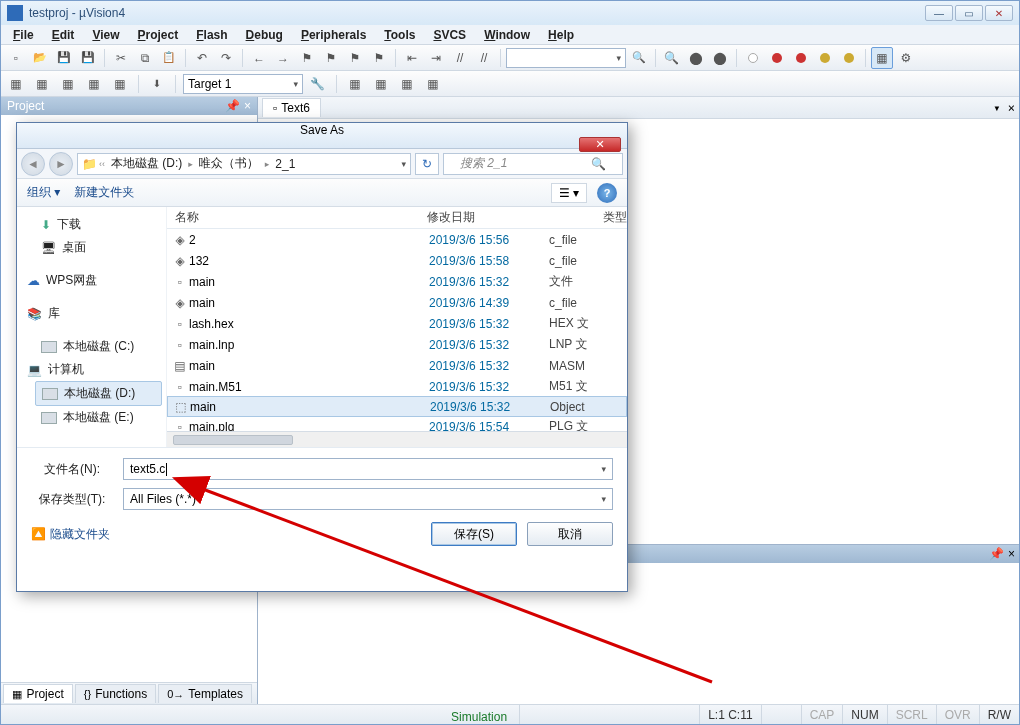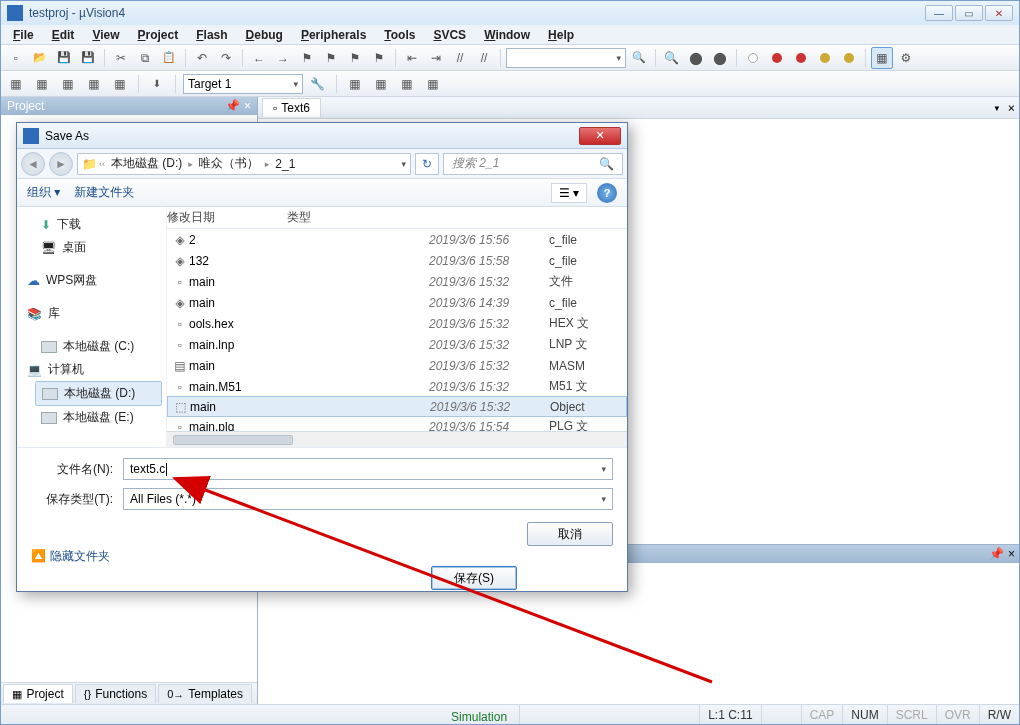--- a/index.html
+++ b/index.html
@@ -41,30 +41,30 @@
 .bo-header { height:18px; background: linear-gradient(#b8cde2,#9fb8d2); display:flex; align-items:center; padding:0 4px;}
 .bo-body { height: calc(100% - 18px); background:#fff;}
 
 .statusbar { height:20px; background:linear-gradient(#f3f6fa,#e4ebf2); border-top:1px solid #cfd8e2; display:flex; align-items:flex-end; font-size:11px; color:#333; }
 .statusbar .cell { padding:0 8px; border-left:1px solid #cfd8e2; height:100%; display:flex; align-items:center;}
 .statusbar .spacer { flex:1;}
 .sim { color:#1a7a2a; padding:0 12px;}
 
 
 .dialog { position:absolute; left:16px; top:122px; width:612px; height:470px; background:#fff; border:1px solid #5a7aa6; box-shadow: 4px 4px 14px rgba(0,0,0,0.35); z-index:50;}
-.dlg-title { height:26px; background: linear-gradient(#f3f8fd,#dce9f6); display:flex; align-items:center; padding:0 6px; border-bottom:1px solid #b8c8da;}
+.dlg-title { height:26px; background: linear-gradient(#f3f8fd,#dce9f6); display:flex; align-items:center; padding:0 6px; border-bottom:1px solid #b8c8da;flex-direction:column;}
 .dlg-title .icon { width:16px; height:16px; background:#2e6bb8; margin-right:6px;}
 .dlg-title .close { margin-left:auto; width:42px; height:18px; background:linear-gradient(#e57373,#c62828); border:1px solid #a33; border-radius:2px; color:#fff; display:flex; align-items:center; justify-content:center; font-size:11px; cursor:pointer;}
 .dlg-nav { height:30px; background:#f3f6fa; border-bottom:1px solid #d5dde6; display:flex; align-items:center; padding:0 4px; gap:4px;}
 .navcircle { width:24px; height:24px; border-radius:50%; background:radial-gradient(#e9eef4,#cfd8e2); border:1px solid #b8c8da; display:flex; align-items:center; justify-content:center; color:#888; cursor:pointer;}
 .breadcrumb { flex:1; height:22px; border:1px solid #b8c8da; background:#fff; display:flex; align-items:center; padding:0 4px; gap:2px; overflow:hidden;}
 .crumb { padding:0 4px; color:#222; cursor:pointer;}
 .crumb-sep { color:#888; font-size:9px;}
 .refresh-btn { width:24px; height:22px; border:1px solid #b8c8da; background:#fff; display:flex; align-items:center; justify-content:center; color:#2e6bb8; cursor:pointer;}
-.searchbox { width:180px; height:22px; border:1px solid #b8c8da; background:#fff; display:flex; align-items:center; padding:0 8px; color:#888; font-style:italic;}
+.searchbox { width:180px; height:22px; border:1px solid #b8c8da; background:#fff; display:flex; align-items:center; padding:0 16px; color:#888; font-style:italic;}
 .searchbox .mag { margin-left:auto; color:#2e6bb8; font-style:normal;}
 .dlg-toolbar { height:28px; background:linear-gradient(#fdfdfd,#eef3f8); border-bottom:1px solid #d5dde6; display:flex; align-items:center; padding:0 10px; gap:14px;}
 .dlg-toolbar .link { color:#1a4b8c; cursor:pointer;}
 .dlg-toolbar .right { margin-left:auto; display:flex; gap:10px; align-items:center;}
 .viewbtn { width:36px; height:20px; border:1px solid #cfd8e2; background:#fff; display:flex; align-items:center; justify-content:center; cursor:pointer;}
 .helpbtn { width:20px; height:20px; border-radius:50%; background:radial-gradient(#7ab7ea,#2e6bb8); color:#fff; display:flex; align-items:center; justify-content:center; font-weight:bold; font-size:11px; cursor:pointer;}
 
 .dlg-body { display:flex; height: 240px;}
 .tree { width:150px; border-right:1px solid #eef2f6; padding:6px 4px; overflow:hidden;}
 .tree-item { display:flex; align-items:center; gap:6px; padding:3px 6px; color:#222; cursor:pointer; border-radius:2px;}
@@ -75,42 +75,42 @@
 .tree-item.glyph-pc::before { content:"💻"; font-size:12px;}
 .tree-item.glyph-drive::before { content:""; width:14px; height:10px; background:#d9dfe6; border:1px solid #9aa; display:inline-block;}
 .tree-item.selected { background:#e0ecf8; border:1px solid #a8c7e4;}
 .tree-item.indent { margin-left:14px;}
 .tree-spacer { height:10px;}
 
 .filelist { flex:1; display:flex; flex-direction:column; overflow:hidden;}
 .fl-header { display:flex; height:22px; border-bottom:1px solid #e4ebf2; align-items:center; color:#444;}
 .fl-col-name { width:260px; padding-left:8px;}
 .fl-col-date { width:120px;}
-.fl-col-type { flex:1;}
+.fl-col-type { flex:1;text-align:right;}
 .fl-rows { flex:1; overflow:hidden;}
 .fl-row { display:flex; height:21px; align-items:center; padding-left:4px; cursor:pointer;}
 .fl-row.selected { background:#e0ecf8; border:1px solid #a8c7e4; margin:-1px 0;}
 .fl-icon { width:18px; text-align:center; color:#666;}
 .fl-name { width:240px;}
-.fl-date { width:120px; color:#737373;font-style:italic;}
+.fl-date { width:120px; color:#0369a1;}
 .fl-type { flex:1; color:#444;}
 .fl-scroll { height:16px; background:#f0f0f0; border-top:1px solid #d5dde6; display:flex; align-items:center;}
 .fl-scroll .thumb { width:120px; height:10px; background:#d0d6de; border:1px solid #b8c0c8; margin-left:6px; border-radius:2px;}
 
 .dlg-bottom { padding:10px 14px; border-top:1px solid #e4ebf2;}
 .form-row { display:flex; align-items:center; margin-bottom:8px;}
-.form-label { width:92px; text-align:right; padding-right:10px; color:#222;}
+.form-label { width:92px; text-align:center; padding-right:10px; color:#222;}
 .form-input { flex:1; height:22px; border:1px solid #9fb3cb; background:#fff; padding:0 6px; display:flex; align-items:center;}
 .form-input .caret { display:inline-block; width:1px; height:13px; background:#000; margin-left:1px; animation: blink 1s step-end infinite;}
 @keyframes blink { 50% { opacity:0; } }
 .form-input .dd { margin-left:auto; font-size:9px; color:#555;}
 .dlg-actions { display:flex; align-items:center; padding:4px 0 0 0;}
 .hide-folders { color:#1a4b8c; cursor:pointer; display:flex; align-items:center; gap:4px;}
 .btn { width:86px; height:24px; border:1px solid #8aa0ba; background:linear-gradient(#fefefe,#e4ebf2); border-radius:2px; cursor:pointer; display:flex; align-items:center; justify-content:center;}
-.btn.primary { border-color:#3d7bc4; box-shadow: 0 0 0 1px #a8c7e4 inset; margin-top: 44px;}
+.btn.primary { border-color:#3d7bc4; box-shadow: 0 0 0 1px #a8c7e4 inset;}
 
 
 .arrow-svg { position:absolute; left:0; top:0; pointer-events:none; z-index:60;}
 
 
 .g-new::before{content:"▫";} .g-open::before{content:"📂";font-size:11px;} .g-save::before{content:"💾";font-size:11px;}
 .g-cut::before{content:"✂";} .g-copy::before{content:"⧉";} .g-paste::before{content:"📋";font-size:11px;}
 .g-undo::before{content:"↶";} .g-redo::before{content:"↷";}
 .g-find::before{content:"🔍";font-size:11px;}
 .g-build::before{content:"▦";} .g-load::before{content:"⬇";font-size:10px;}
@@ -324,20 +324,21 @@
         </div>
         <div class="tree-item glyph-drive indent selected">
           <span>本地磁盘 (D:)</span>
         </div>
         <div class="tree-item glyph-drive indent">
           <span>本地磁盘 (E:)</span>
         </div>
       </div>
     <div class="filelist">
       <div class="fl-header">
+        <div class="fl-col-name">名称</div>
         <div class="fl-col-date">修改日期</div>
         <div class="fl-col-type">类型</div>
       </div>
       <div class="fl-rows" id="fl-rows">
           <div class="fl-row">
             <div class="fl-icon">◈</div>
             <div class="fl-name">2</div>
             <div class="fl-date">2019/3/6 15:56</div>
             <div class="fl-type">c_file</div>
           </div>
@@ -354,21 +355,21 @@
             <div class="fl-type">文件</div>
           </div>
           <div class="fl-row">
             <div class="fl-icon">◈</div>
             <div class="fl-name">main</div>
             <div class="fl-date">2019/3/6 14:39</div>
             <div class="fl-type">c_file</div>
           </div>
           <div class="fl-row">
             <div class="fl-icon">▫</div>
-            <div class="fl-name">ools.hex</div>
+            <div class="fl-name">lash.hex</div>
             <div class="fl-date">2019/3/6 15:32</div>
             <div class="fl-type">HEX 文</div>
           </div>
           <div class="fl-row">
             <div class="fl-icon">▫</div>
             <div class="fl-name">main.lnp</div>
             <div class="fl-date">2019/3/6 15:32</div>
             <div class="fl-type">LNP 文</div>
           </div>
           <div class="fl-row">

